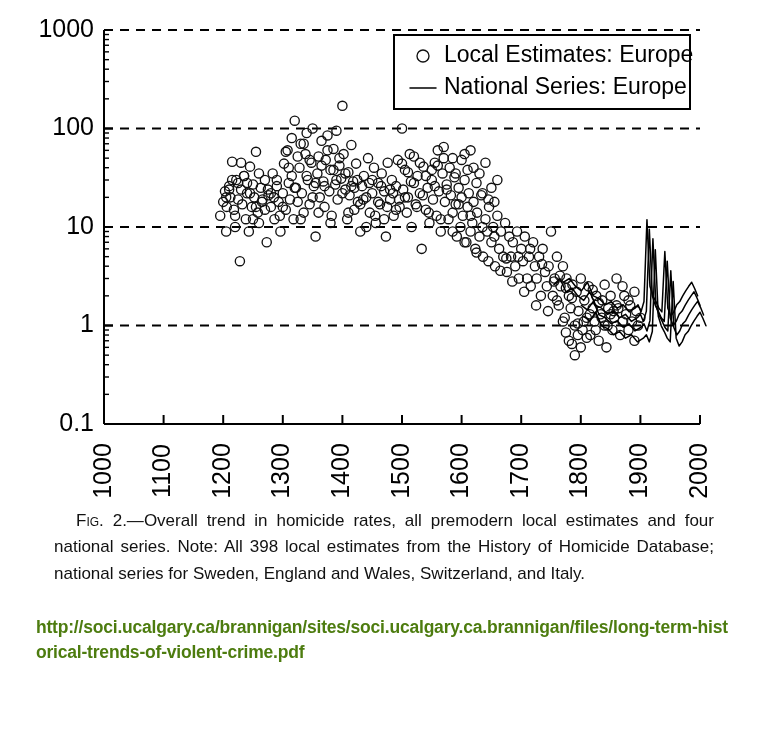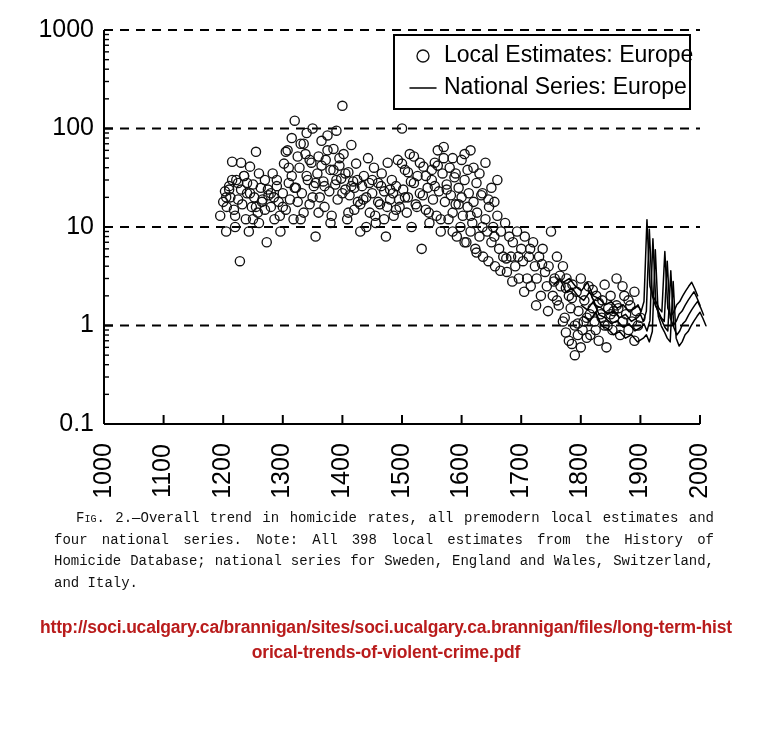--- a/index.html
+++ b/index.html
@@ -83,22 +83,22 @@
     font-size: 23px;
     fill: #000000;
     dominant-baseline: middle;
   }
 
   #caption {
     position: absolute;
     left: 54px;
     top: 508px;
     width: 660px;
-    font-family: Liberation Mono, monospace;
-    font-size: 14px;
+    font-family: Liberation Sans, sans-serif;
+    font-size: 17px;
     line-height: 1.55;
     text-align: justify;
     color: #111111;
   }
   #caption .figno {
     font-variant: small-caps;
   }
   #caption .first-line-indent {
     display: inline-block;
     width: 22px;
@@ -107,23 +107,22 @@
   #source-url {
     position: absolute;
     left: 36px;
     top: 615px;
     width: 700px;
     font-family: "Liberation Sans", sans-serif;
     font-size: 17.5px;
     font-weight: bold;
     line-height: 1.45;
     letter-spacing: -0.2px;
-    color: #b91c1c;
+    color: #4d7c0f;
     word-break: break-all;
-    text-align: center;
   }
 </style>
 </head>
 <body>
 
 <div id="figure-wrap">
   <svg id="chart-svg" width="768" height="500" viewBox="0 0 768 500">
     <g id="grid-group">
         <line x1="104" y1="325.5" x2="700" y2="325.5" class="grid-line"></line>
         <line x1="104" y1="227" x2="700" y2="227" class="grid-line"></line>

